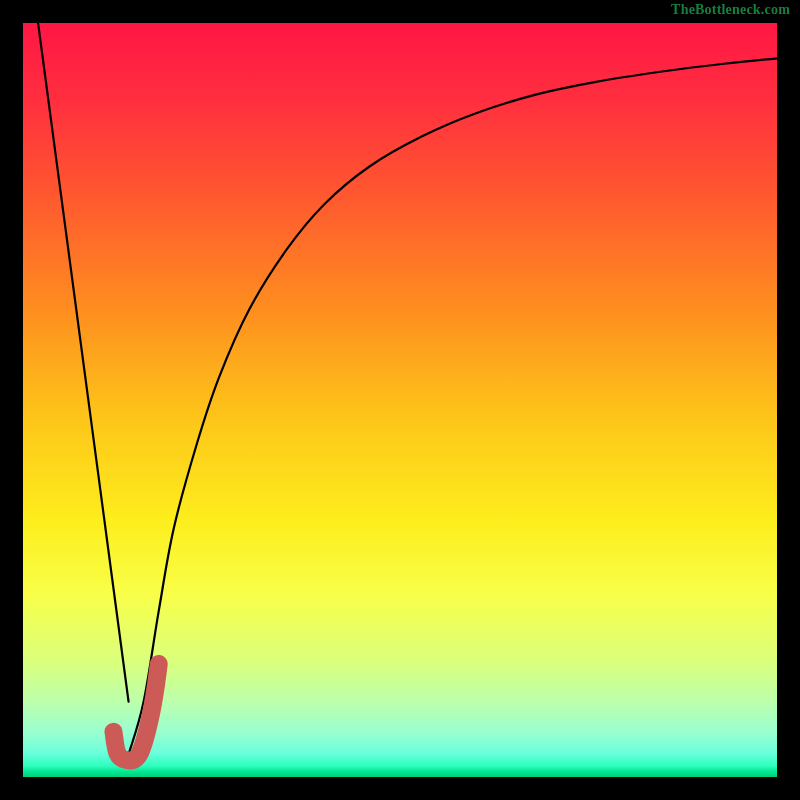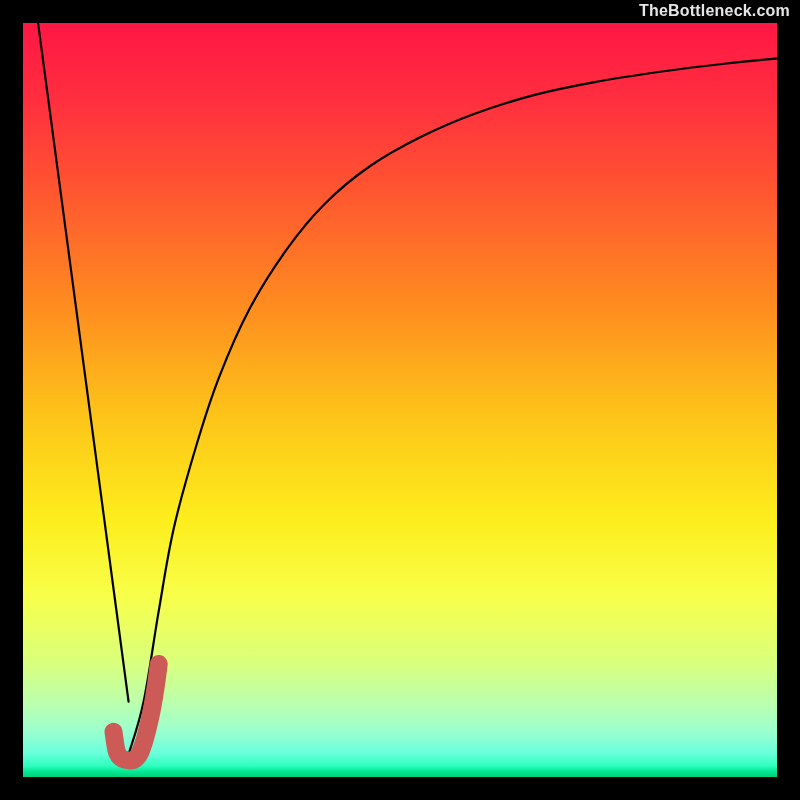--- a/index.html
+++ b/index.html
@@ -23,24 +23,24 @@
     left: 23px;
     top: 23px;
     width: 754px;
     height: 754px;
     overflow: hidden;
   }
   .watermark {
     position: absolute;
     top: 2px;
     right: 10px;
-    font-family: Liberation Sans, sans-serif;
-    font-size: 16px;
+    font-family: Liberation Serif, serif;
+    font-size: 14px;
     font-weight: 600;
-    color: #e5e5e5;
+    color: #15803d;
     letter-spacing: 0.2px;
   }
   svg { display: block; }
 </style>
 </head>
 <body>
 
 <div class="frame">
   <div class="plot">
     <svg id="chart-svg" width="754" height="754" viewBox="0 0 754 754">

